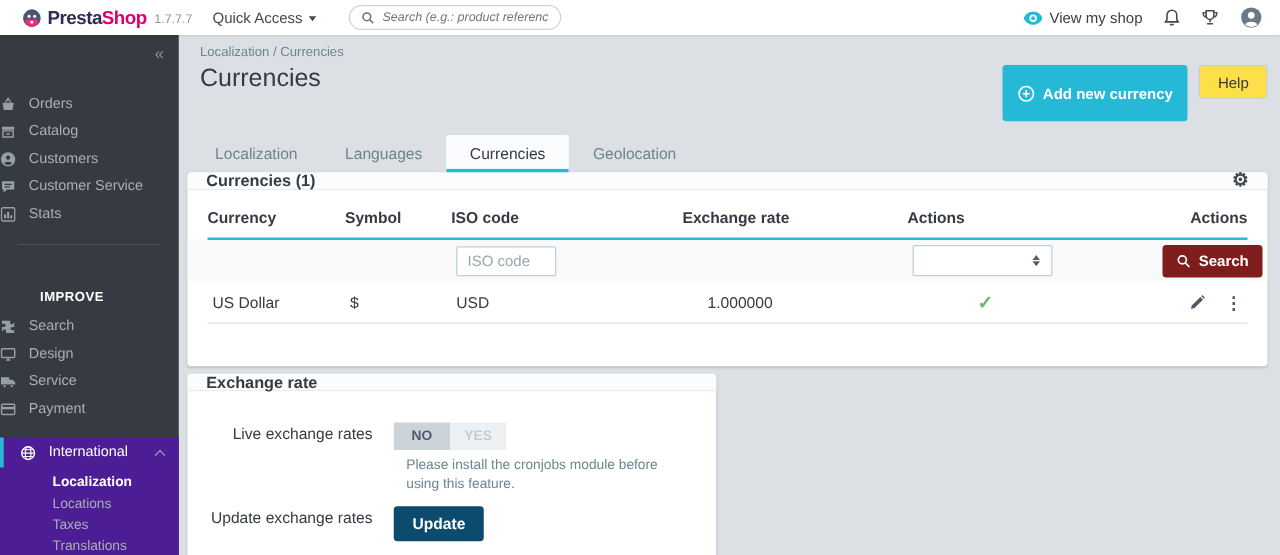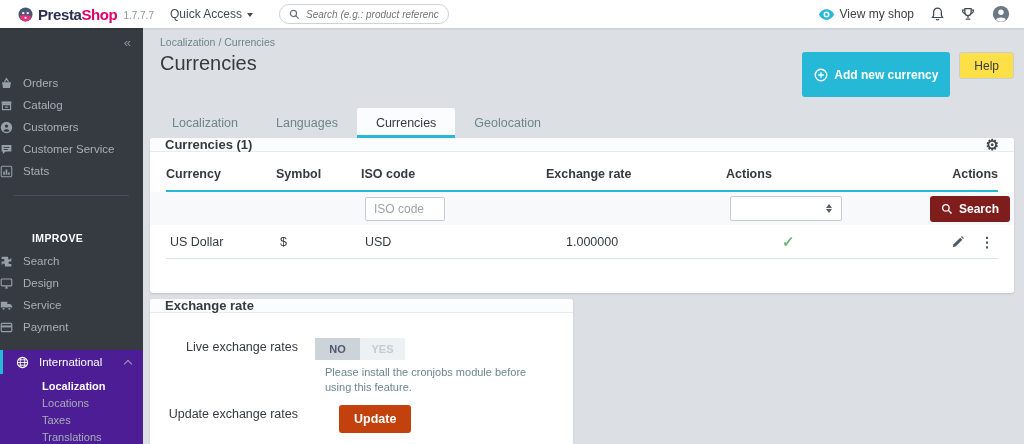--- a/index.html
+++ b/index.html
@@ -82,21 +82,21 @@
   .panel.exchange{width:423px;margin-top:6px;height:210px;}
   .form-body{padding:25px 0 18px 0;}
   .form-row{display:flex;margin-bottom:10px;}
   .form-label{width:148px;text-align:right;font-size:12.5px;color:#363a41;line-height:1.45;flex-shrink:0;}
   .form-control{margin-left:17px;}
   .switch{display:flex;cursor:pointer;}
   .switch span{width:45px;height:22px;display:flex;align-items:center;justify-content:center;font-size:11px;font-weight:bold;}
   .switch .no{background:#ccd4da;color:#50596a;}
   .switch .yes{background:#eef1f3;color:#c3ccd3;}
   .note{width:222px;font-size:11px;color:#6c868e;margin-top:5px;line-height:1.35;margin-left:10px;}
-  .btn-update{background:#c2410c;color:#fff;font-weight:bold;font-size:12.5px;border:none;border-radius:3px;padding:7px 15px;cursor:pointer;font-family:inherit;margin-left:24px;}
+  .btn-update{background:#0c4a6e;color:#fff;font-weight:bold;font-size:12.5px;border:none;border-radius:3px;padding:7px 15px;cursor:pointer;font-family:inherit;}
 </style>
 </head>
 <body>
 
 <div class="viewport">
 
   <div class="topbar">
     <div class="brand">
       <svg class="brand-logo" viewBox="0 0 16 16">
           <circle cx="8" cy="8" r="7.5" fill="#4a5672"></circle>

